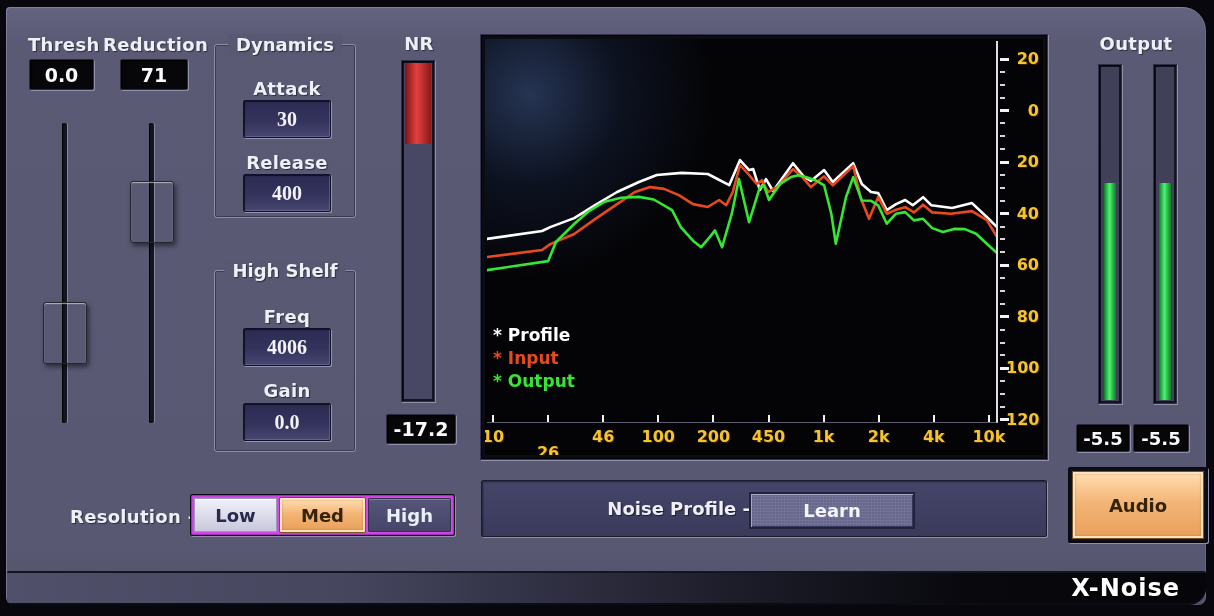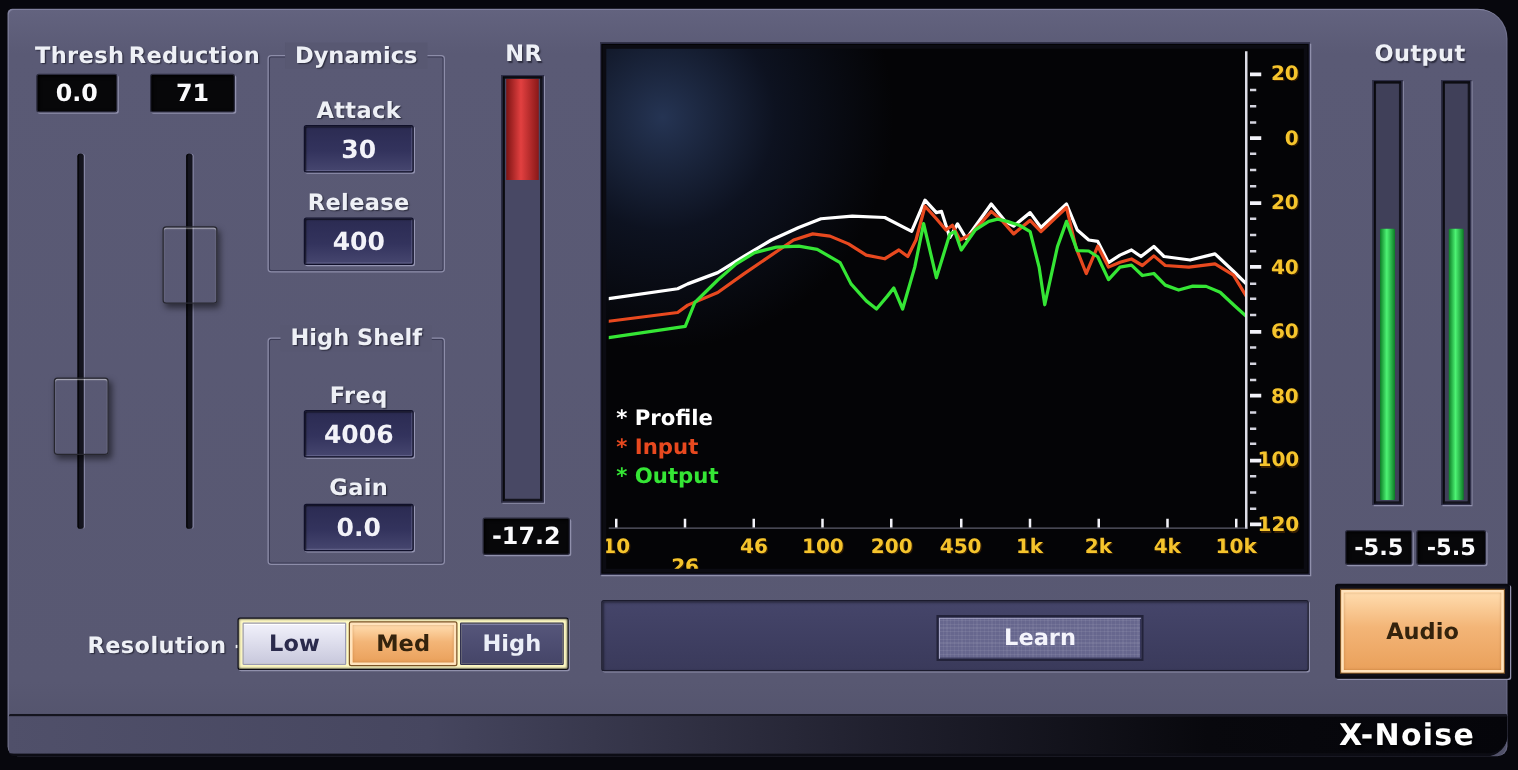--- a/index.html
+++ b/index.html
@@ -16,21 +16,21 @@
 
   .blackbox { position:absolute; background:#070709; border:1px solid #2b2b3d;
     box-shadow:1px 1px 0 #9090ac, inset 1px 1px 3px #000;
     color:#fafafc; font-weight:bold; font-size:19px;
     display:flex; align-items:center; justify-content:center; border-radius:2px; }
 
   .field { position:absolute; background:linear-gradient(180deg,#2b2b52,#33335d 55%,#46466f);
     border:1px solid #10102a;
     box-shadow:1px 1px 0 #9595b2, inset 1px 1px 1px rgba(0,0,0,0.6), inset -1px -1px 0 rgba(150,150,190,0.35);
     color:#f2f2f8; font-weight:bold; font-size:20px;
-    display:flex; align-items:center; justify-content:center; border-radius:2px; }
+    display:flex; align-items:center; justify-content:center; border-radius:2px;font-family:Liberation Serif, serif; }
 
   .group { position:absolute; border:1px solid #3b3b55; outline:1px solid #8d8da9; border-radius:2px; }
   .group-label { position:absolute; top:-12px; left:50%; transform:translateX(-50%);
     background:#585872; padding:0 8px; color:#eef0f6; font-weight:bold; font-size:18px;
     text-shadow:1px 1px 1px rgba(8,8,18,0.55); white-space:nowrap; }
 
   .slider-track { position:absolute; width:5px; background:#15151f;
     box-shadow:1px 0 0 #8585a3, inset 1px 0 1px #000; border-radius:2px; }
   .slider-handle { position:absolute; width:44px; height:62px; border-radius:3px;
     border:1px solid #26262e;
@@ -59,21 +59,21 @@
   .axis-h { position:absolute; left:2px; top:383px; width:511px; height:1px; background:#9a9ab0; opacity:0.6; }
   .ytick-major { position:absolute; left:515px; width:9px; height:3px; background:#f2f2f8; }
   .ytick-minor { position:absolute; left:515px; width:5px; height:2px; background:#d5d5df; }
   .ylab { position:absolute; left:521px; width:33px; text-align:right; font-size:16px; font-weight:bold;
     color:#f5c42c; text-shadow:1px 1px 0 rgba(90,50,0,0.6); }
   .xtick { position:absolute; top:376px; width:2px; height:7px; background:#f2f2f8; }
   .xlab { position:absolute; top:388px; width:46px; text-align:center; font-size:16px; font-weight:bold;
     color:#f5c42c; text-shadow:1px 1px 0 rgba(90,50,0,0.6); }
   .legend-item { position:absolute; left:8px; font-size:17px; font-weight:bold; white-space:nowrap; }
 
-  .seg-frame { position:absolute; background:#fef9c3; border:1px solid #0a0a12;
+  .seg-frame { position:absolute; background:#d946ef; border:1px solid #0a0a12;
     box-shadow:1px 1px 0 #9090ac, inset 0 0 2px #000; display:flex; padding:3px; gap:3px; border-radius:2px; }
   .seg-btn { flex:1; display:flex; align-items:center; justify-content:center;
     font-weight:bold; font-size:18px; border-radius:1px; }
   .btn-light { background:linear-gradient(180deg,#f1f1fb,#c8c8dc); color:#2a2a4c;
     border:1px solid #9a9ab4; box-shadow:inset 0 1px 0 #fff; }
   .btn-dark { background:linear-gradient(180deg,#56567b,#454568); color:#eceff8;
     border:1px solid #31314e; box-shadow:inset 0 1px 0 rgba(170,170,205,0.5); }
   .btn-dark.selected, .btn-light.selected { background:linear-gradient(180deg,#ffdcae,#f3b577 45%,#e6995299);
     background-color:#f0ac69; color:#34230d; border:2px solid #ffe3bd;
     box-shadow:0 0 0 1px #7a5224, inset 0 0 2px rgba(120,60,0,0.4); }
@@ -241,18 +241,19 @@
 </div>
 
 <div class="lbl" style="left:70px;top:506px;">Resolution -</div>
 <div class="seg-frame" style="left:190px;top:494px;width:265px;height:42px;">
   <div class="seg-btn btn-light">Low</div>
   <div class="seg-btn btn-light selected">Med</div>
   <div class="seg-btn btn-dark">High</div>
 </div>
 
 <div class="np-panel">
+  <div class="np-label">Noise Profile -</div>
   <div class="learn-btn">Learn</div>
 </div>
 
 <div class="titlebar">
   <span class="titletext">X-Noise</span>
 </div>
 
 </body></html>

